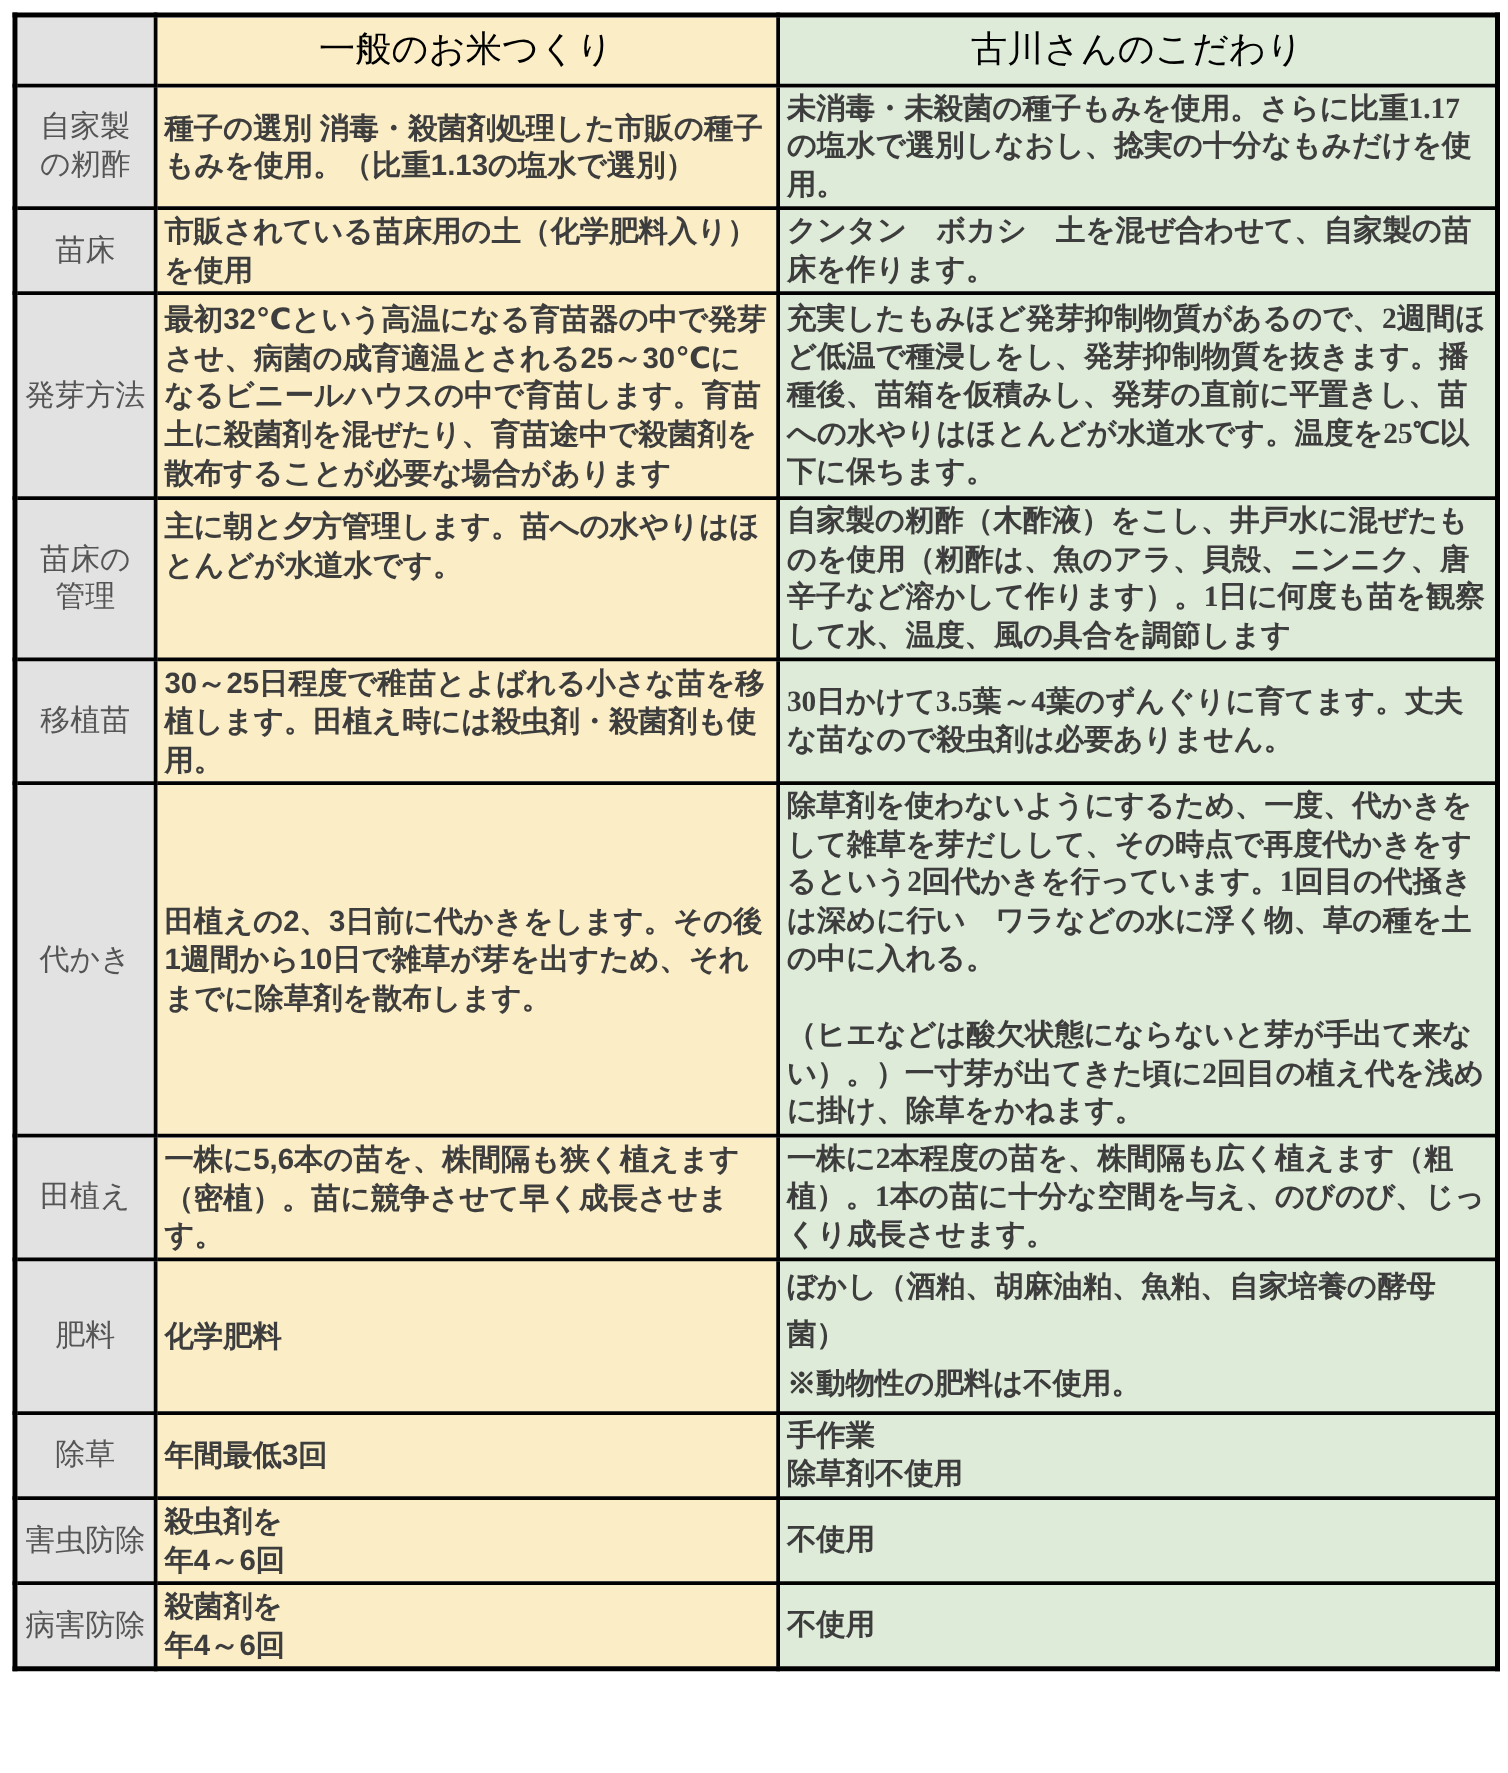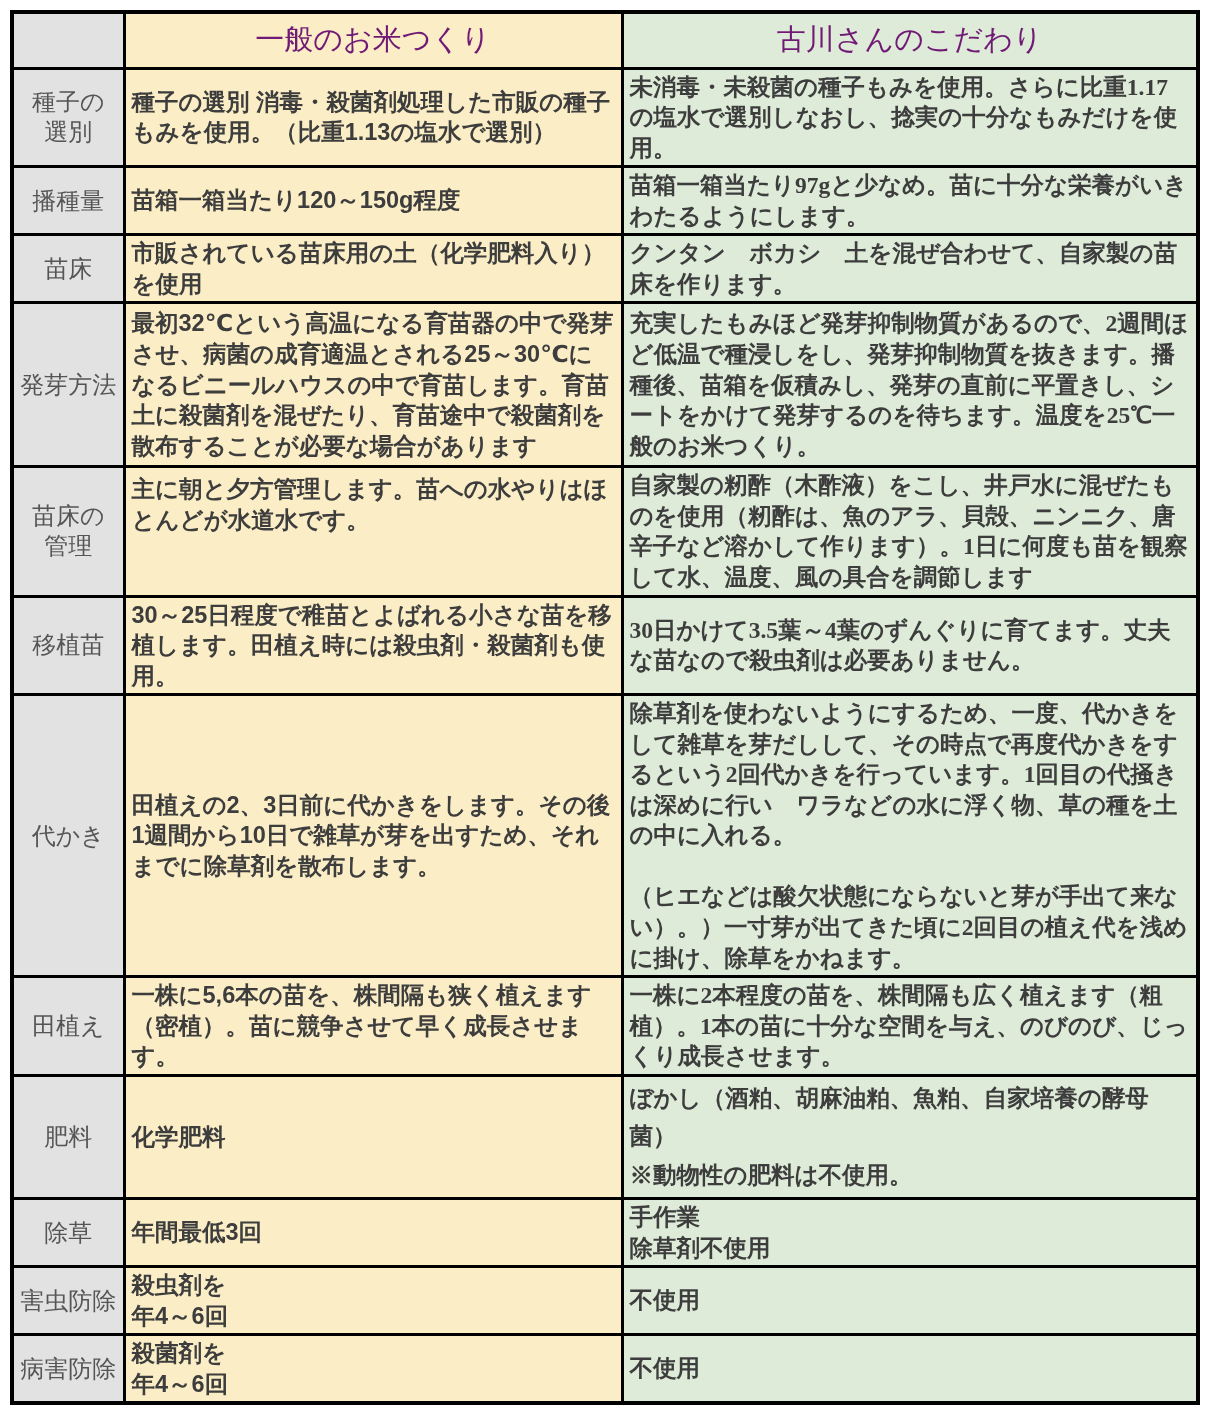--- a/index.html
+++ b/index.html
@@ -29,21 +29,21 @@
   td,th{
     border:3px solid var(--border);
     vertical-align:middle;
     padding:2px 6px;
     overflow:hidden;
   }
   th.hdr{
     font-size:29px;
     font-weight:normal;
     text-align:center;
-    color:#701a75;
+    color:#000000;
     padding:4px 0;
   }
   td.label{
     background:var(--label-bg);
     color:var(--label-text);
     font-size:24px;
     text-align:center;
     line-height:1.25;
     white-space:pre-line;
   }
@@ -70,41 +70,36 @@
       <col class="c-furukawa">
   </colgroup>
   <tbody>
       <tr style="height:56px">
     <th class="corner"></th>
     <th class="hdr general-bg">一般のお米つくり</th>
     <th class="hdr furukawa-bg">古川さんのこだわり</th>
   </tr>
 
   <tr style="height:80px">
-    <td class="label">種子の選別</td>
+    <td class="label">自家製の籾酢</td>
     <td class="cell general-bg">種子の選別 消毒・殺菌剤処理した市販の種子もみを使用。（比重1.13の塩水で選別）</td>
     <td class="cell furukawa-bg">未消毒・未殺菌の種子もみを使用。さらに比重1.17の塩水で選別しなおし、捻実の十分なもみだけを使用。</td>
   </tr>
 
-  <tr style="height:66px">
-    <td class="label">播種量</td>
-    <td class="cell general-bg">苗箱一箱当たり120～150g程度</td>
-    <td class="cell furukawa-bg">苗箱一箱当たり97gと少なめ。苗に十分な栄養がいきわたるようにします。</td>
-  </tr>
 
   <tr style="height:66px">
     <td class="label">苗床</td>
     <td class="cell general-bg">市販されている苗床用の土（化学肥料入り）を使用</td>
     <td class="cell furukawa-bg">クンタン　ボカシ　土を混ぜ合わせて、自家製の苗床を作ります。</td>
   </tr>
 
   <tr style="height:164px">
     <td class="label">発芽方法</td>
     <td class="cell general-bg">最初32℃という高温になる育苗器の中で発芽させ、病菌の成育適温とされる25～30℃になるビニールハウスの中で育苗します。育苗土に殺菌剤を混ぜたり、育苗途中で殺菌剤を散布することが必要な場合があります</td>
-    <td class="cell furukawa-bg">充実したもみほど発芽抑制物質があるので、2週間ほど低温で種浸しをし、発芽抑制物質を抜きます。播種後、苗箱を仮積みし、発芽の直前に平置きし、シートをかけて発芽するのを待ちます。温度を25℃一般のお米つくり。</td>
+    <td class="cell furukawa-bg">充実したもみほど発芽抑制物質があるので、2週間ほど低温で種浸しをし、発芽抑制物質を抜きます。播種後、苗箱を仮積みし、発芽の直前に平置きし、苗への水やりはほとんどが水道水です。温度を25℃以下に保ちます。</td>
   </tr>
 
   <tr style="height:116px">
     <td class="label">苗床の管理</td>
     <td class="cell general-bg v-top">主に朝と夕方管理します。苗への水やりはほとんどが水道水です。</td>
     <td class="cell furukawa-bg">自家製の籾酢（木酢液）をこし、井戸水に混ぜたものを使用（籾酢は、魚のアラ、貝殻、ニンニク、唐辛子など溶かして作ります）。1日に何度も苗を観察して水、温度、風の具合を調節します</td>
   </tr>
 
   <tr style="height:88px">
     <td class="label">移植苗</td>

